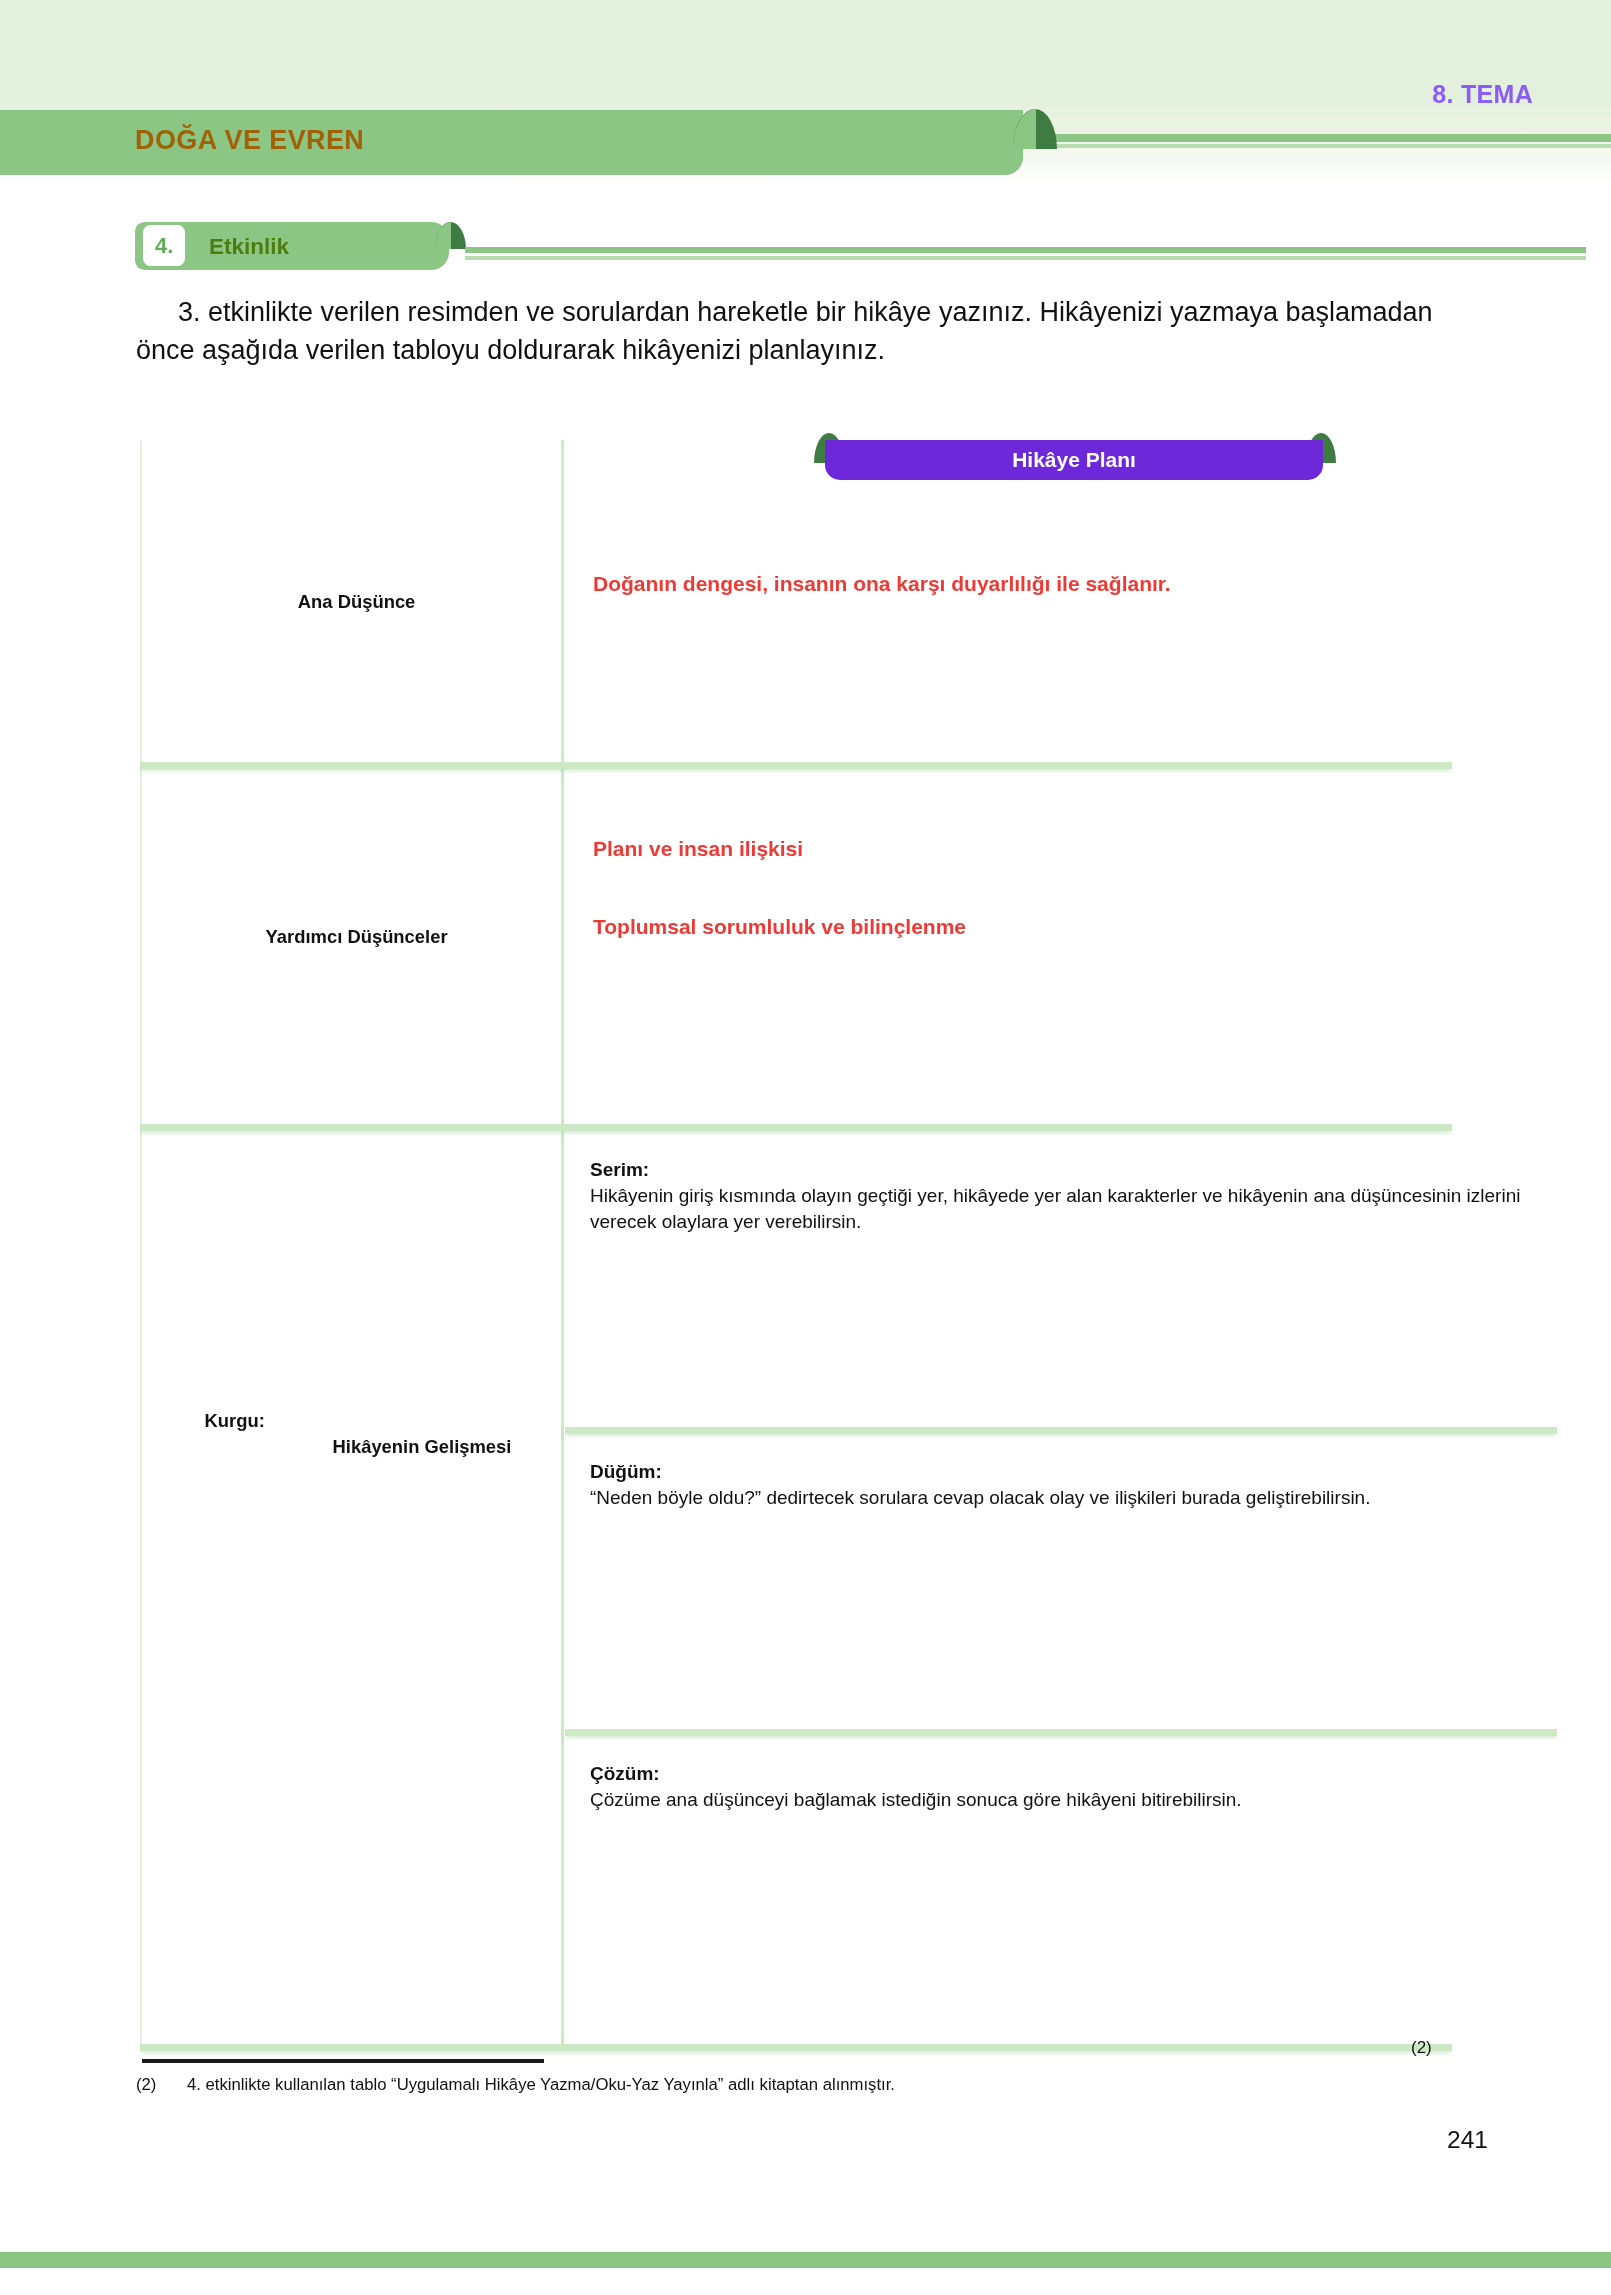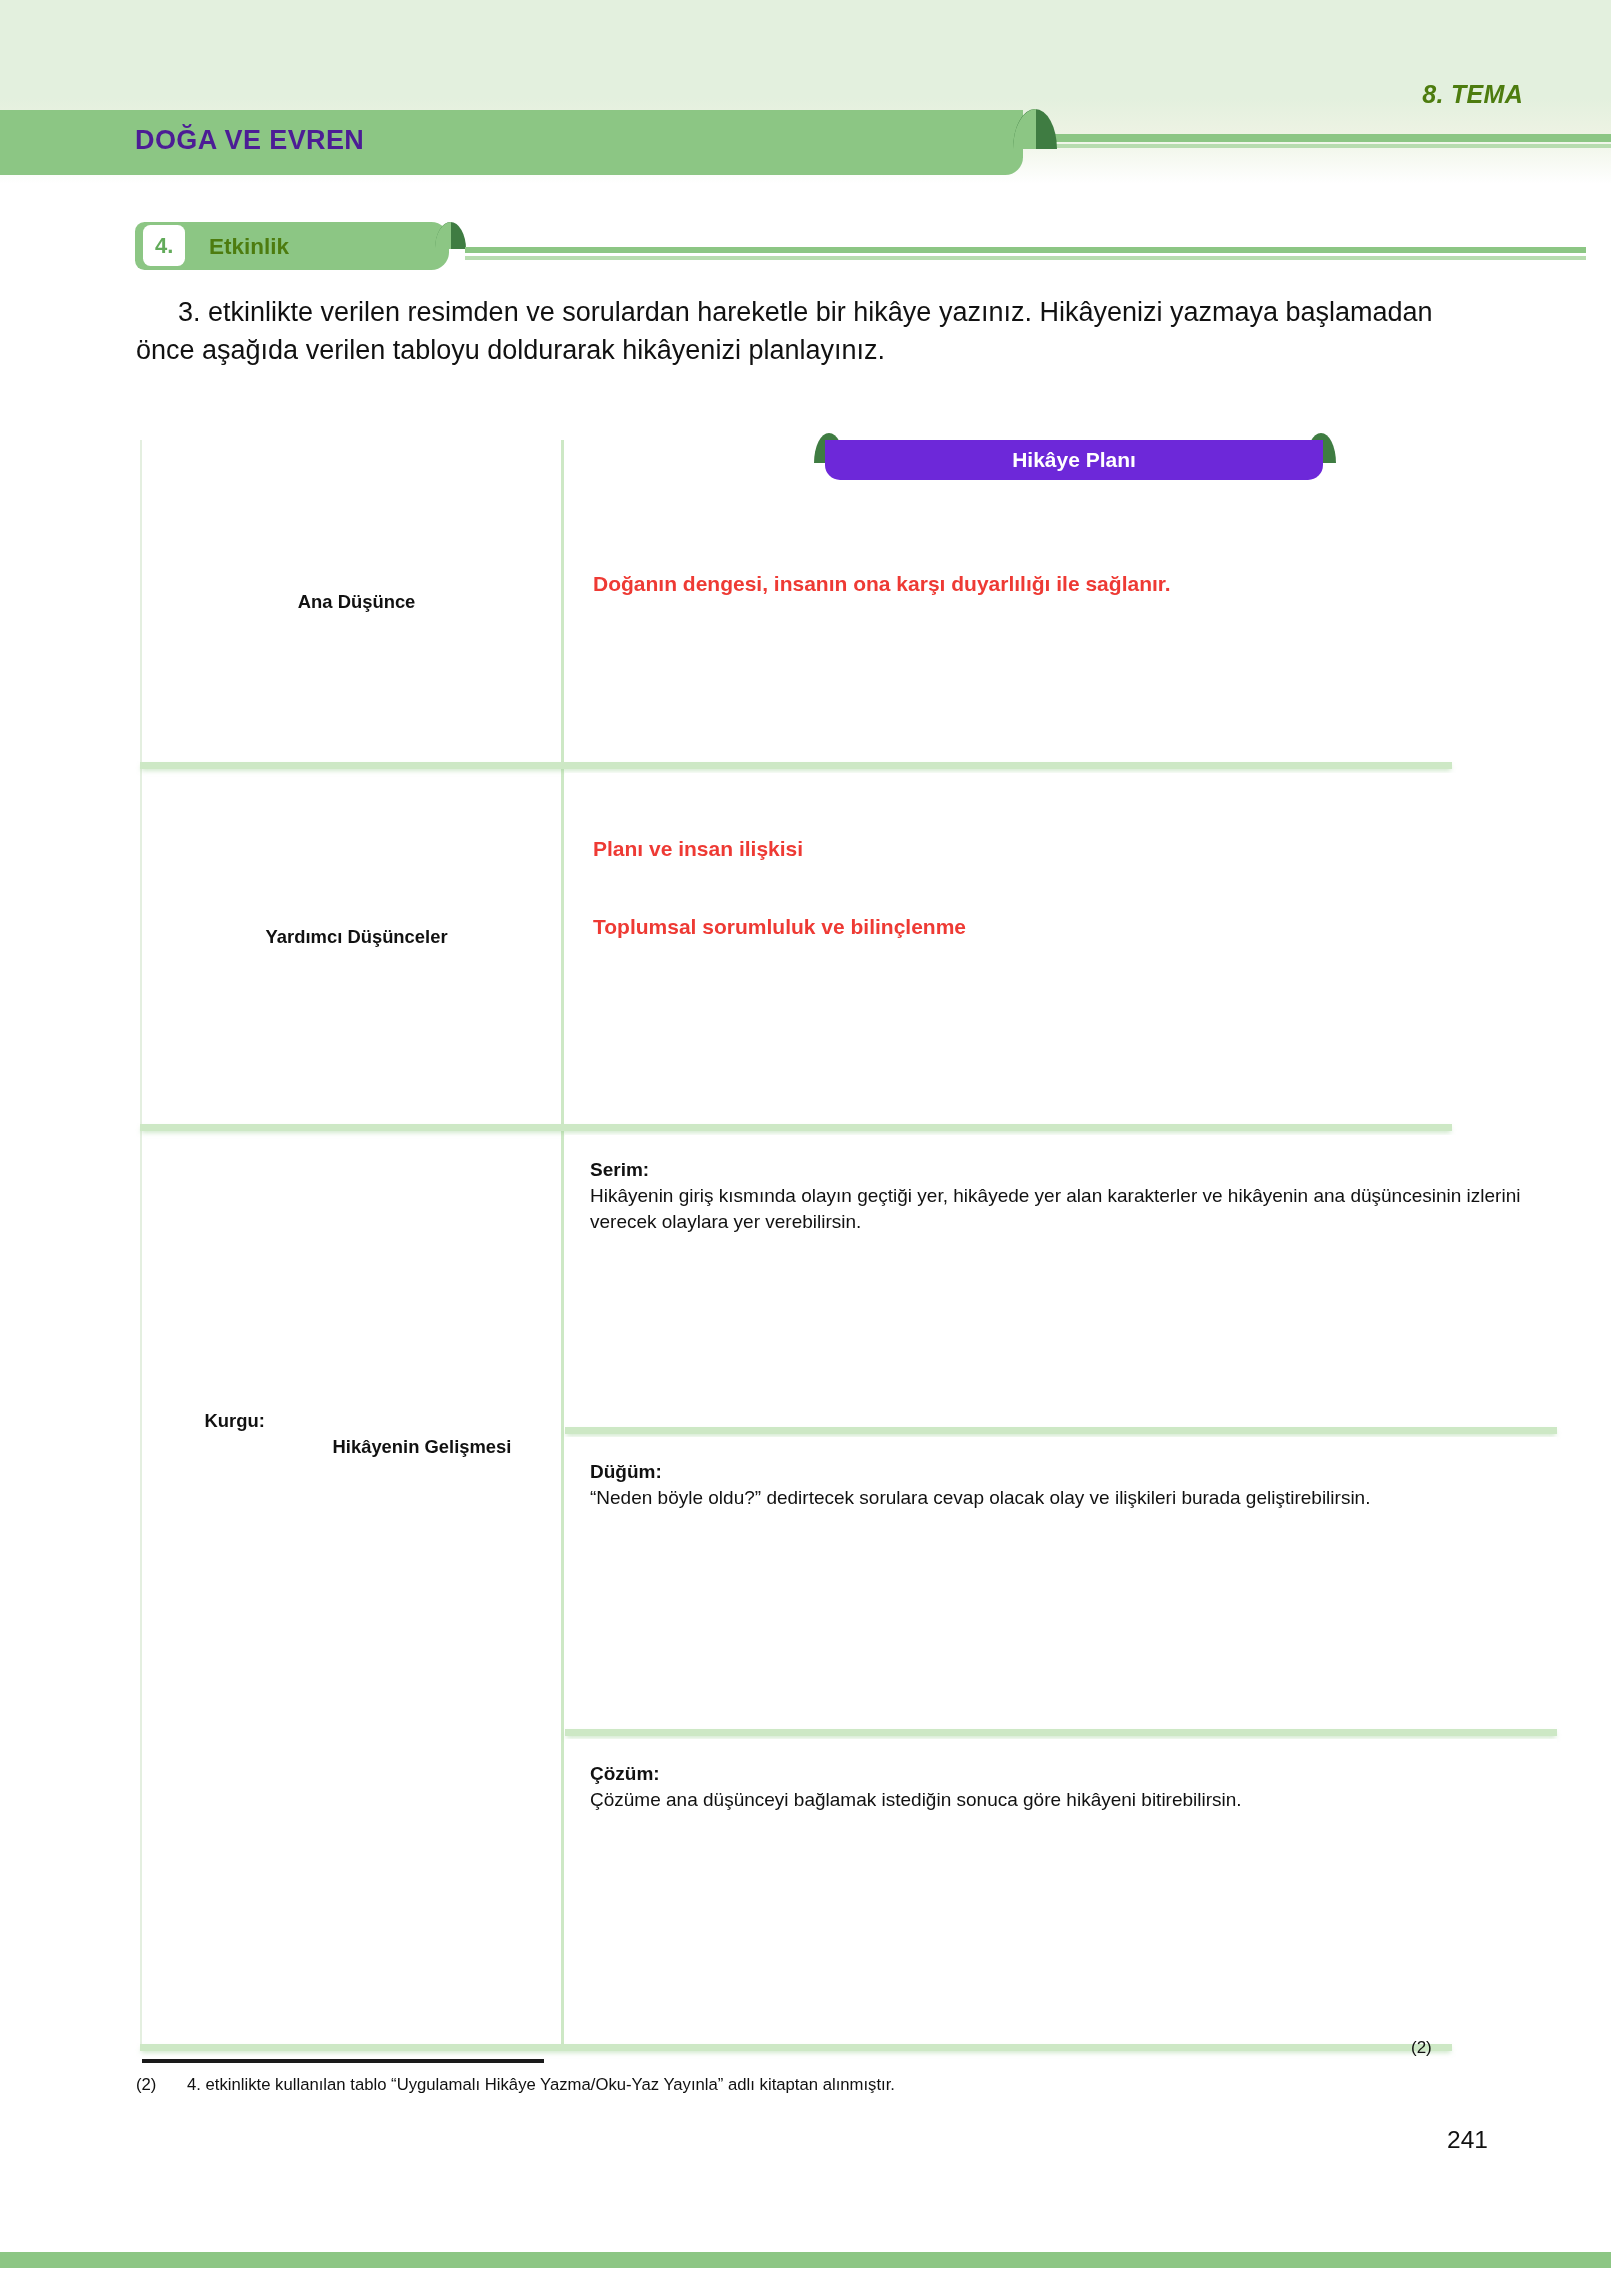--- a/index.html
+++ b/index.html
@@ -27,27 +27,26 @@
     background: linear-gradient(to bottom, #e3f0de 0%, #e3f0de 72%, #eef3e4 100%);
   }
   .banner-fade {
     position: absolute;
     left: 0; top: 136px;
     width: 1611px; height: 48px;
     background: linear-gradient(to bottom, #eef4e6 0%, #ffffff 100%);
   }
   .tema-label {
     position: absolute;
-    right: 88px; top: 80px;
+    right: 78px; top: 80px;
     font-size: 25px;
     font-weight: bold;
     letter-spacing: 0.3px;
-    color: #4d7c0f;
+    color: #8b5cf6;
     white-space: nowrap;
-    font-style: italic;
   }
   
   .banner-rule-a {
     position: absolute;
     left: 1048px; top: 134px;
     width: 563px; height: 7.5px;
     background: #8cc684;
   }
   .banner-rule-b {
     position: absolute;
@@ -76,21 +75,21 @@
     width: 23px; height: 40px;
     background: #8cc684;
     border-radius: 100% 0 0 0 / 100% 0 0 0;
   }
   .ribbon-title {
     position: absolute;
     left: 135px; top: 125px;
     font-size: 27px;
     font-weight: bold;
     letter-spacing: 0.4px;
-    color: #4c1d95;
+    color: #a16207;
     white-space: nowrap;
   }
 
   
   .act-wrap { position: absolute; left: 135px; top: 222px; height: 48px; }
   .act-pill {
     position: absolute;
     left: 0; top: 0;
     width: 286px; height: 48px;
     background: #8cc684;

